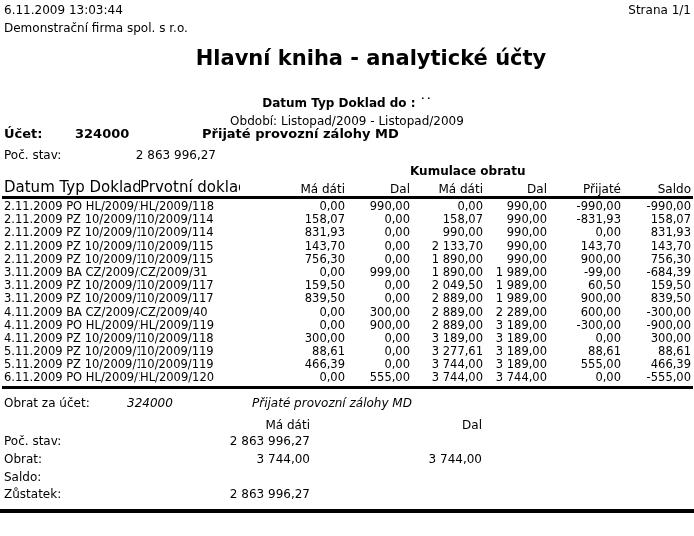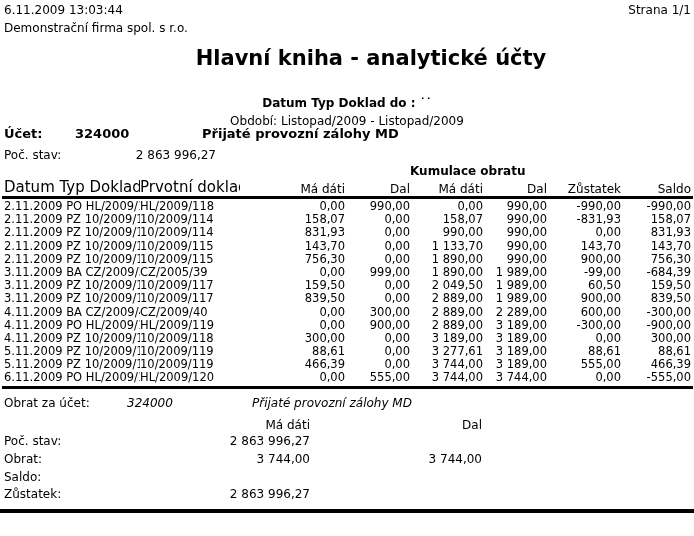--- a/index.html
+++ b/index.html
@@ -64,21 +64,21 @@
 </div>
 
 <div class="abs f12" style="top:164px;left:410px;width:137px;text-align:left;font-weight:bold;">Kumulace obratu</div>
 <div class="abs grid colheads">
   <div class="h hl">Datum Typ Doklad</div>
   <div class="h hl">Prvotní doklad</div>
   <div class="h hn">Má dáti</div>
   <div class="h hn">Dal</div>
   <div class="h hn">Má dáti</div>
   <div class="h hn">Dal</div>
-  <div class="h hn">Zůstatek</div>
+  <div class="h hn">Přijaté</div>
   <div class="h hn">Saldo</div>
 </div>
 
 <div class="rule" style="top:196px;left:2px;width:691px;height:3px;"></div>
 
 <div id="rows">
   <div class="trow">
     <div class="c">2.11.2009 PO HL/2009/118</div>
     <div class="c">HL/2009/118</div>
     <div class="c num">0,00</div>
@@ -109,40 +109,40 @@
     <div class="c num">990,00</div>
     <div class="c num">0,00</div>
     <div class="c num">831,93</div>
   </div>
 
   <div class="trow">
     <div class="c">2.11.2009 PZ 10/2009/115</div>
     <div class="c">10/2009/115</div>
     <div class="c num">143,70</div>
     <div class="c num">0,00</div>
-    <div class="c num">1 133,70</div>
+    <div class="c num">2 133,70</div>
     <div class="c num">990,00</div>
     <div class="c num">143,70</div>
     <div class="c num">143,70</div>
   </div>
 
   <div class="trow">
     <div class="c">2.11.2009 PZ 10/2009/115</div>
     <div class="c">10/2009/115</div>
     <div class="c num">756,30</div>
     <div class="c num">0,00</div>
     <div class="c num">1 890,00</div>
     <div class="c num">990,00</div>
     <div class="c num">900,00</div>
     <div class="c num">756,30</div>
   </div>
 
   <div class="trow">
     <div class="c">3.11.2009 BA CZ/2009/39</div>
-    <div class="c">CZ/2005/39</div>
+    <div class="c">CZ/2009/31</div>
     <div class="c num">0,00</div>
     <div class="c num">999,00</div>
     <div class="c num">1 890,00</div>
     <div class="c num">1 989,00</div>
     <div class="c num">-99,00</div>
     <div class="c num">-684,39</div>
   </div>
 
   <div class="trow">
     <div class="c">3.11.2009 PZ 10/2009/117</div>

